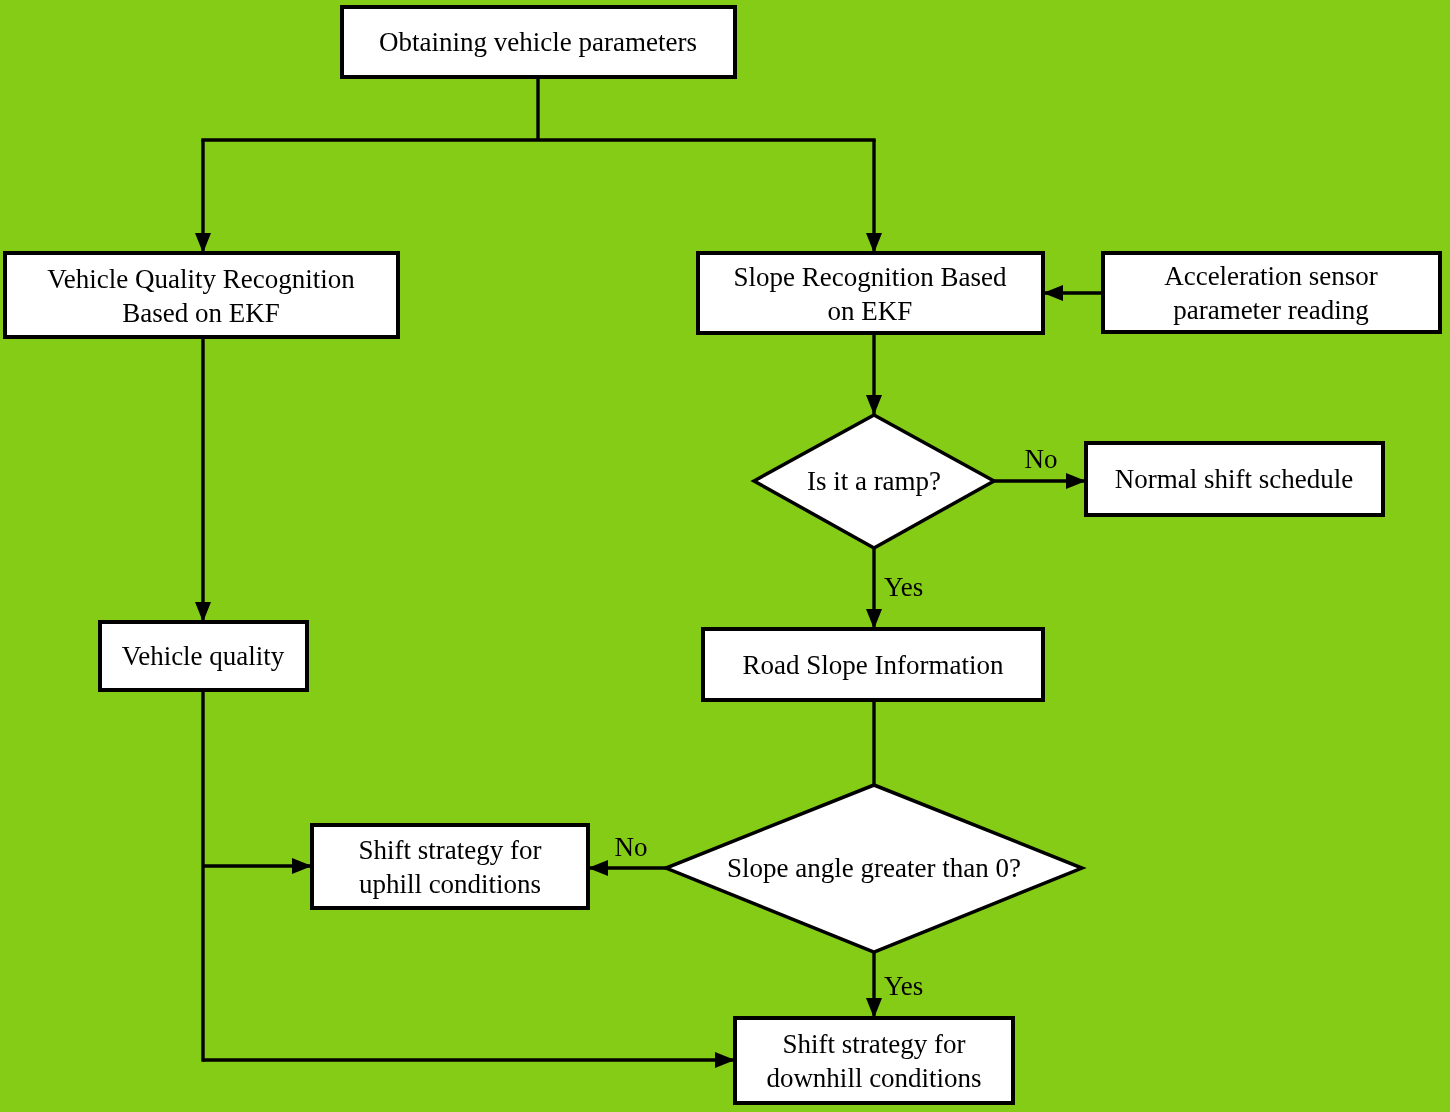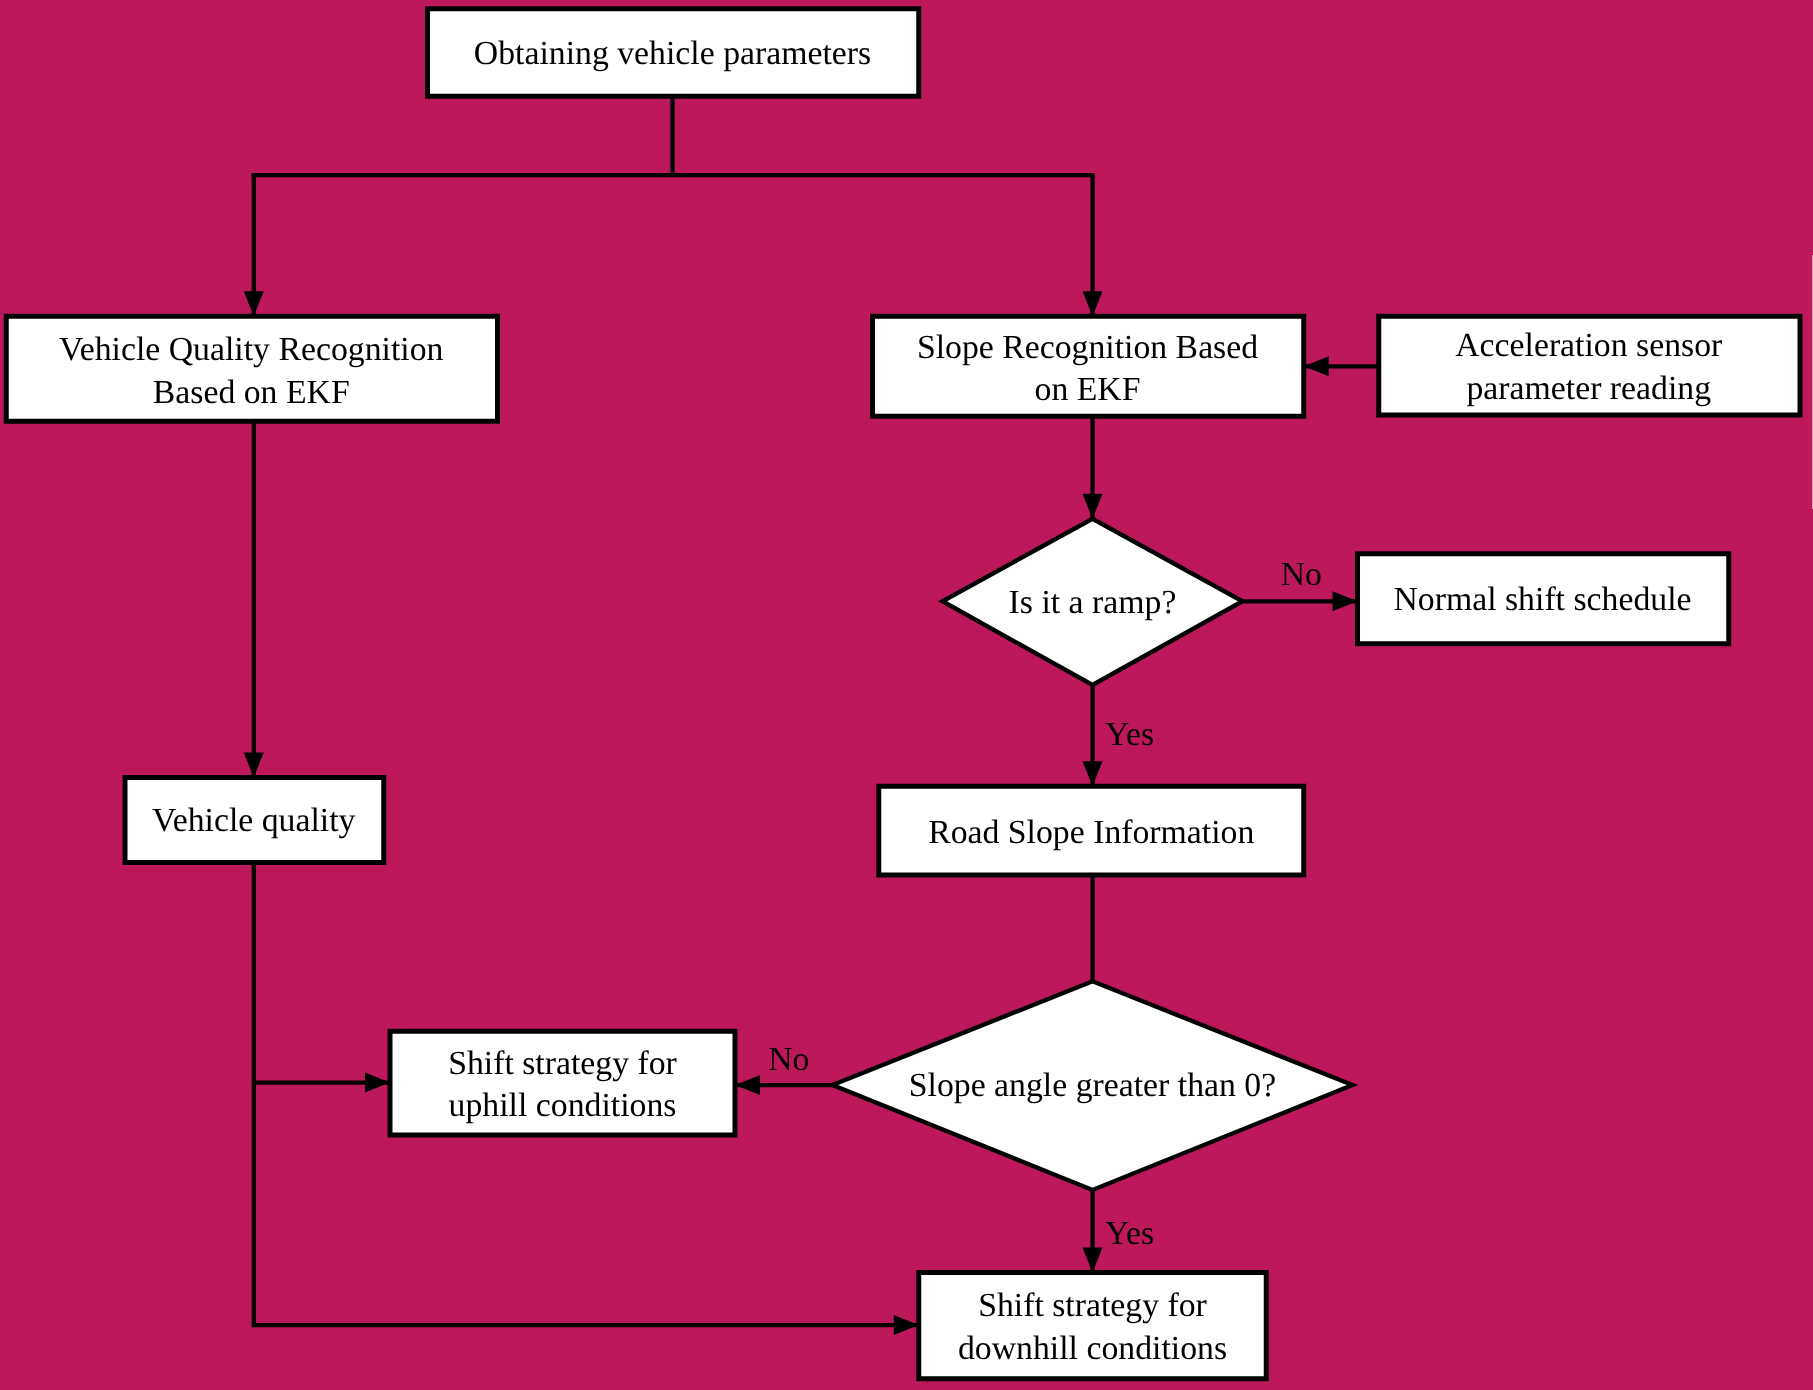--- a/index.html
+++ b/index.html
@@ -3,21 +3,21 @@
 <meta charset="utf-8">
 <style>
   html, body {
     margin: 0;
     padding: 0;
     background: #ffffff;
   }
   .canvas-wrap {
     width: 1450px;
     height: 1112px;
-    background: #be185d;
+    background: #84cc16;
     position: relative;
   }
   svg { display: block; }
   .node-rect {
     fill: #ffffff;
     stroke: #000000;
     stroke-width: 4;
   }
   .decision-shape {
     fill: #ffffff;

